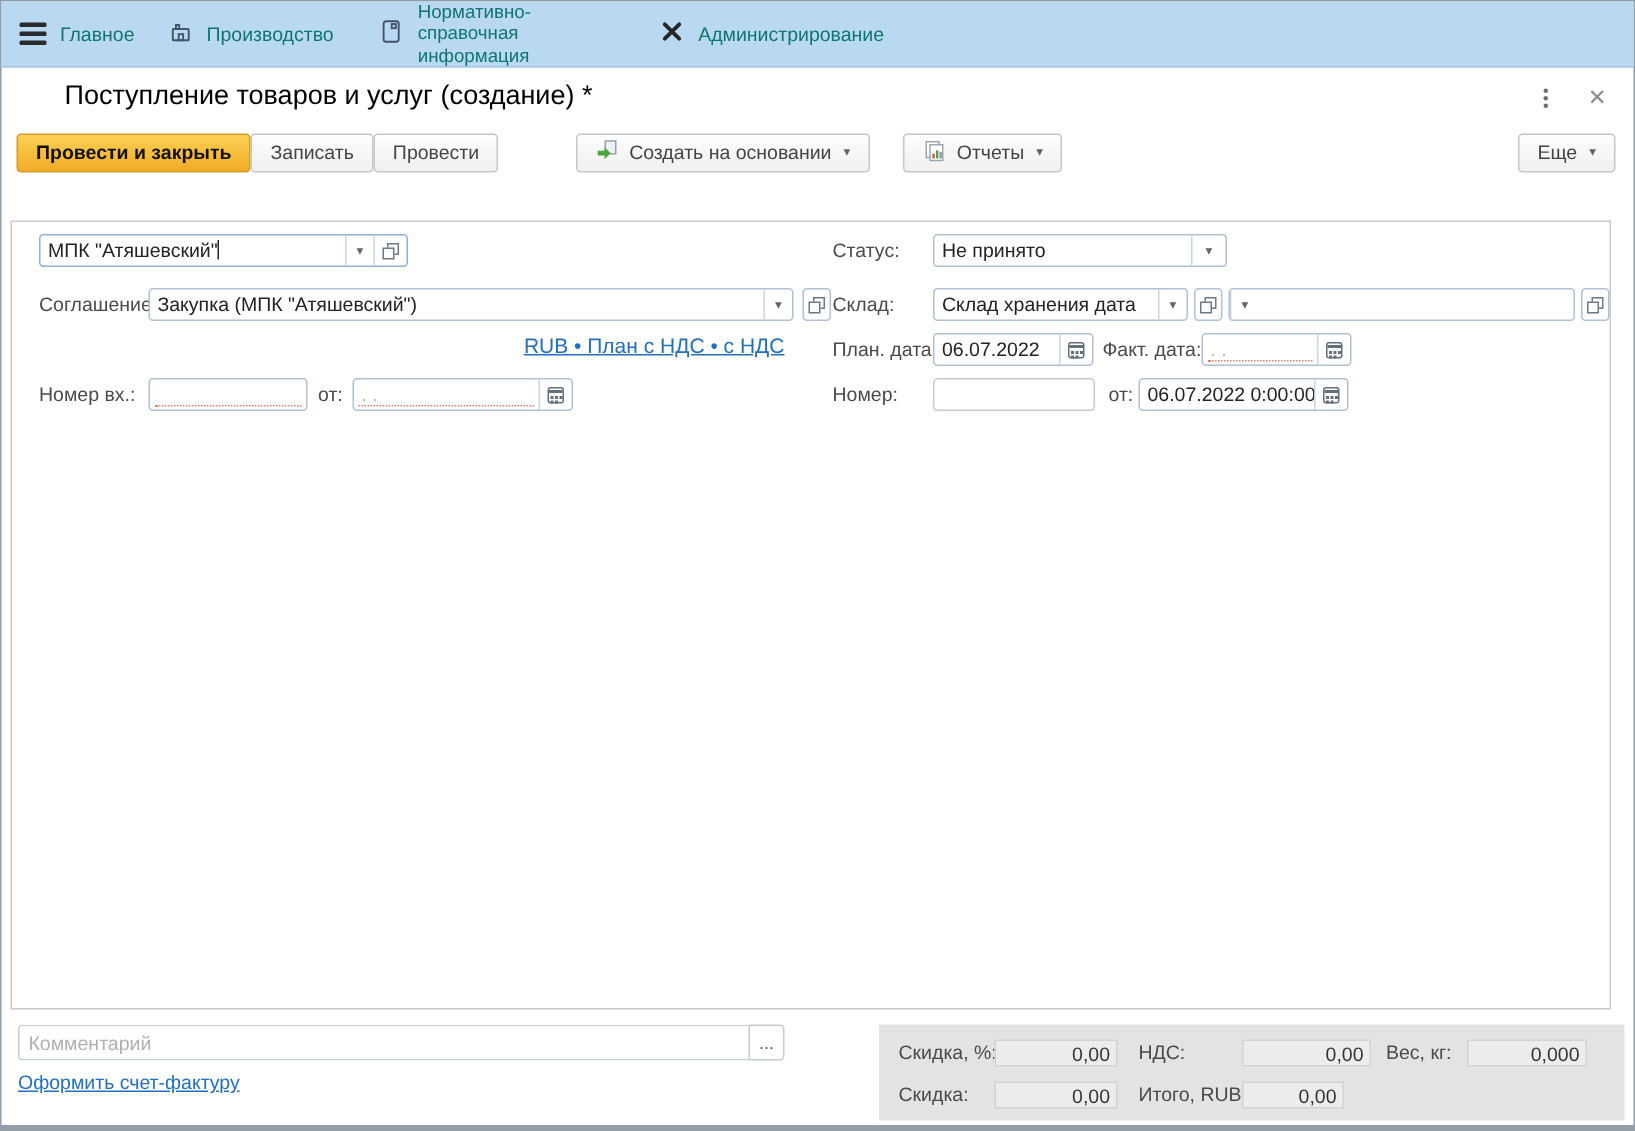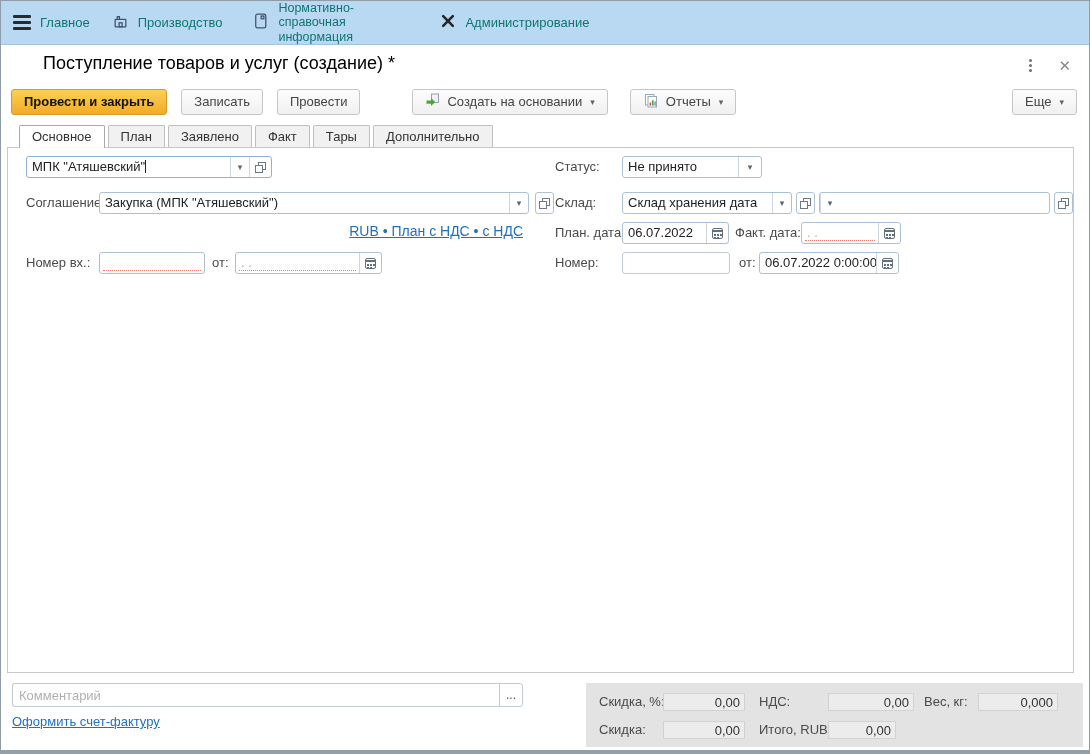--- a/index.html
+++ b/index.html
@@ -23,21 +23,21 @@
   .ic-close{font-size:15px;color:#8a8a8a;cursor:pointer;line-height:1;}
 
   
   .toolbar{position:absolute;left:10px;right:12px;top:87px;height:27px;display:flex;align-items:center;}
   .btn{height:26px;box-sizing:border-box;border:1px solid #c6c6c6;border-radius:3px;
     background:linear-gradient(#fdfdfd,#f0f0f0);color:#444;font-size:13px;
     padding:0 12px;display:flex;align-items:center;cursor:pointer;white-space:nowrap;}
   .btn.primary{background:linear-gradient(#fbd153,#f2ab27);border-color:#d49b2a;color:#111;font-weight:bold;}
   .btn .arr{margin-left:8px;font-size:9px;color:#5c6670;}
   .btn svg{margin-right:7px;}
-  .ml14{margin-left:14px}.ml32{margin-left:52px}.ml30{margin-left:30px}.ml22{margin-left:22px}
+  .ml14{}.ml32{margin-left:52px}.ml30{margin-left:30px}.ml22{margin-left:22px}
   .push{margin-left:auto}
 
   
   .tabs{position:absolute;left:18px;top:124px;display:flex;z-index:3;}
   .tab{height:22px;line-height:22px;padding:0 12px;font-size:13px;color:#333;cursor:pointer;
     background:#f1f1f1;border:1px solid #bfbfbf;border-bottom:none;margin-right:3px;
     border-radius:2px 2px 0 0;box-sizing:border-box;}
   .tab.active{background:#fff;border-color:#a9a9a9;height:23px;}
 
   
@@ -172,41 +172,33 @@
       </span>
       <span>Отчеты</span>
       <span class="arr">▾</span>
     </div>
     <div class="btn push">
       <span>Еще</span>
       <span class="arr">▾</span>
     </div>
   </div>
 
-  <div class="tabs">
-    <div class="tab active">Основное</div>
-    <div class="tab">План</div>
-    <div class="tab">Заявлено</div>
-    <div class="tab">Факт</div>
-    <div class="tab">Тары</div>
-    <div class="tab">Дополнительно</div>
-  </div>
 
   <div class="panel">
 
     <div class="fld focused" style="left:18px;top:8px;width:246px;">
       <span class="txt"><span>МПК "Атяшевский"</span><span class="caret"></span></span>
       <span class="dd"></span>
       <span class="openpart" style="width:21px;">
           <span class="ic-open"></span>
         </span>
     </div>
 
     <div class="lbl" style="left:547px;top:8px;">Статус:</div>
-    <div class="fld" style="left:614px;top:8px;width:140px;">
+    <div class="fld" style="left:614px;top:8px;width:196px;">
       <span class="txt">Не принято</span>
       <span class="dd" style="width:22px;"></span>
     </div>
 
     <div class="lbl" style="left:18px;top:44px;">Соглашение:</div>
     <div class="fld" style="left:91px;top:44px;width:430px;">
       <span class="txt">Закупка (МПК "Атяшевский")</span>
       <span class="dd"></span>
     </div>
     <div class="openbtn" style="left:527px;top:44px;">

